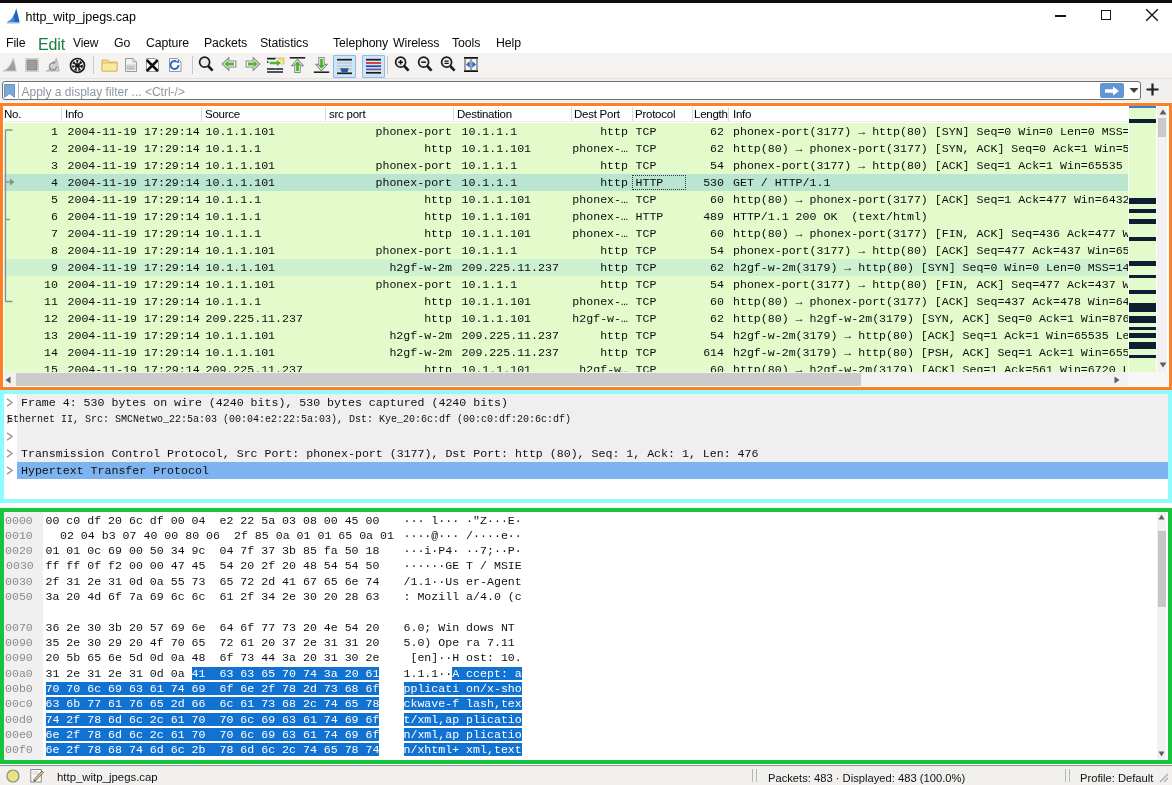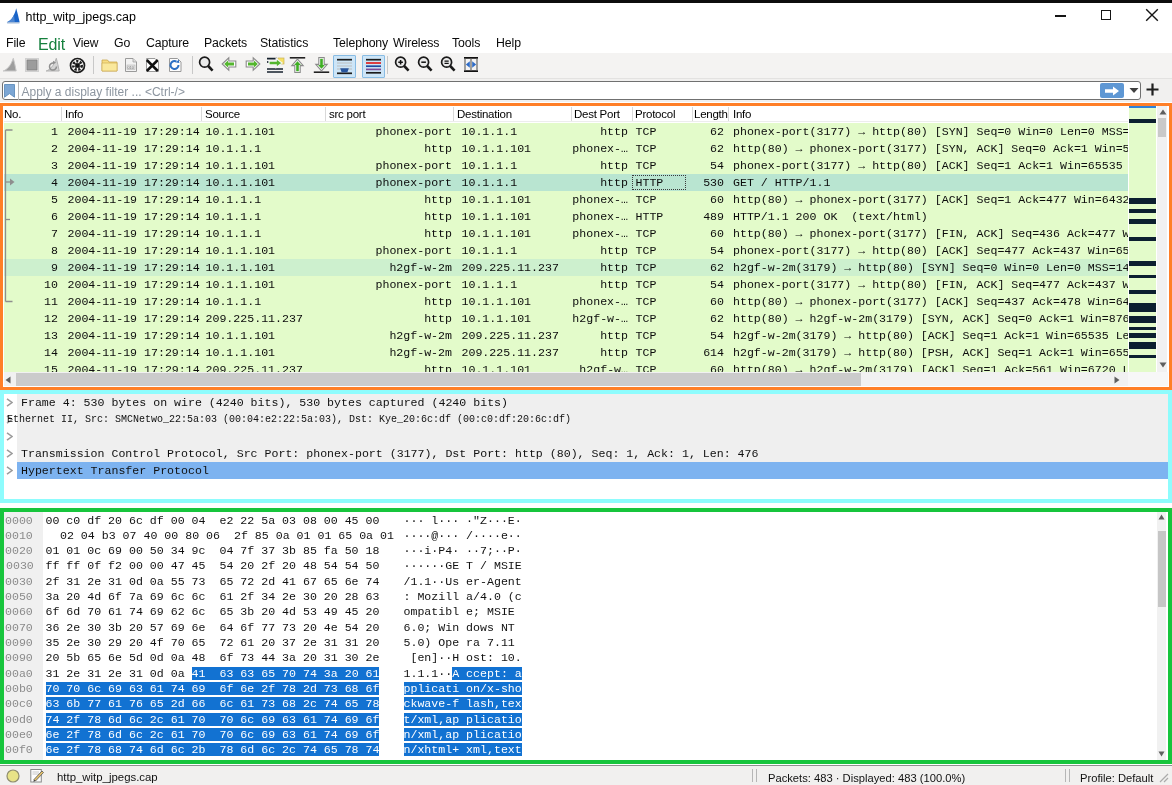--- a/index.html
+++ b/index.html
@@ -254,21 +254,20 @@
     </svg>
     <div class="abs mono" style="left:21px;top:464.2px;font-size:11.6px;color:#101010;white-space:pre;line-height:13px">Hypertext Transfer Protocol</div>
     <div class="abs" style="left:0;top:508px;width:1172px;height:256px;border:4px solid #17c53c;background:#ffffff"></div>
     <div class="abs" style="left:4px;top:512px;width:39px;height:248px;background:#f0f0f0"></div>
     <div class="abs mono" style="left:4px;top:513px;width:1150px;height:15px;line-height:15px"><span class="abs" style="left:1px;color:#8b8b8b">0000</span><span class="abs" style="left:41.5px;color:#111">00 c0 df 20 6c df 00 04  e2 22 5a 03 08 00 45 00</span><span class="abs" style="left:399.5px;color:#111">··· l··· ·"Z···E·</span></div>
     <div class="abs mono" style="left:4px;top:528px;width:1150px;height:15px;line-height:15px"><span class="abs" style="left:1px;color:#8b8b8b">0010</span><span class="abs" style="left:56px;color:#111">02 04 b3 07 40 00 80 06  2f 85 0a 01 01 65 0a 01</span><span class="abs" style="left:399.5px;color:#111">····@··· /····e··</span></div>
     <div class="abs mono" style="left:4px;top:543px;width:1150px;height:15px;line-height:15px"><span class="abs" style="left:1px;color:#8b8b8b">0020</span><span class="abs" style="left:41.5px;color:#111">01 01 0c 69 00 50 34 9c  04 7f 37 3b 85 fa 50 18</span><span class="abs" style="left:399.5px;color:#111">···i·P4· ··7;··P·</span></div>
     <div class="abs mono" style="left:4px;top:558px;width:1150px;height:15px;line-height:15px"><span class="abs" style="left:2px;color:#8b8b8b">0030</span><span class="abs" style="left:41.5px;color:#111">ff ff 0f f2 00 00 47 45  54 20 2f 20 48 54 54 50</span><span class="abs" style="left:399.5px;color:#111">······GE T / MSIE</span></div>
     <div class="abs mono" style="left:4px;top:574px;width:1150px;height:15px;line-height:15px"><span class="abs" style="left:1px;color:#8b8b8b">0030</span><span class="abs" style="left:41.5px;color:#111">2f 31 2e 31 0d 0a 55 73  65 72 2d 41 67 65 6e 74</span><span class="abs" style="left:399.5px;color:#111">/1.1··Us er-Agent</span></div>
     <div class="abs mono" style="left:4px;top:589px;width:1150px;height:15px;line-height:15px"><span class="abs" style="left:1px;color:#8b8b8b">0050</span><span class="abs" style="left:41.5px;color:#111">3a 20 4d 6f 7a 69 6c 6c  61 2f 34 2e 30 20 28 63</span><span class="abs" style="left:399.5px;color:#111">: Mozill a/4.0 (c</span></div>
-    <div class="abs mono" style="left:4px;top:604px;width:1150px;height:15px;line-height:15px"><span class="abs" style="left:1px;color:#8b8b8b">0060</span><span class="abs" style="left:41.5px;color:#111">6f 6d 70 61 74 69 62 6c  65 3b 20 4d 53 49 45 20</span><span class="abs" style="left:399.5px;color:#111">ompatibl e; MSIE </span></div>
     <div class="abs mono" style="left:4px;top:620px;width:1150px;height:15px;line-height:15px"><span class="abs" style="left:1px;color:#8b8b8b">0070</span><span class="abs" style="left:41.5px;color:#111">36 2e 30 3b 20 57 69 6e  64 6f 77 73 20 4e 54 20</span><span class="abs" style="left:399.5px;color:#111">6.0; Win dows NT </span></div>
     <div class="abs mono" style="left:4px;top:635px;width:1150px;height:15px;line-height:15px"><span class="abs" style="left:1px;color:#8b8b8b">0090</span><span class="abs" style="left:41.5px;color:#111">35 2e 30 29 20 4f 70 65  72 61 20 37 2e 31 31 20</span><span class="abs" style="left:399.5px;color:#111">5.0) Ope ra 7.11 </span></div>
     <div class="abs mono" style="left:4px;top:650px;width:1150px;height:15px;line-height:15px"><span class="abs" style="left:1px;color:#8b8b8b">0090</span><span class="abs" style="left:41.5px;color:#111">20 5b 65 6e 5d 0d 0a 48  6f 73 44 3a 20 31 30 2e</span><span class="abs" style="left:399.5px;color:#111"> [en]··H ost: 10.</span></div>
     <div class="abs mono" style="left:4px;top:666px;width:1150px;height:15px;line-height:15px"><span class="abs" style="left:1px;color:#8b8b8b">00a0</span><span class="abs" style="left:41.5px;color:#111">31 2e 31 2e 31 0d 0a <span style="background:#1272d2;color:#fff">41  63 63 65 70 74 3a 20 61</span></span><span class="abs" style="left:399.5px;color:#111">1.1.1··<span style="background:#1272d2;color:#fff">A ccept: a</span></span></div>
     <div class="abs mono" style="left:4px;top:681px;width:1150px;height:15px;line-height:15px"><span class="abs" style="left:1px;color:#8b8b8b">00b0</span><span class="abs" style="left:41.5px"><span style="background:#1272d2;color:#fff">70 70 6c 69 63 61 74 69  6f 6e 2f 78 2d 73 68 6f</span></span><span class="abs" style="left:399.5px"><span style="background:#1272d2;color:#fff">pplicati on/x-sho</span></span></div>
     <div class="abs mono" style="left:4px;top:696px;width:1150px;height:15px;line-height:15px"><span class="abs" style="left:1px;color:#8b8b8b">00c0</span><span class="abs" style="left:41.5px"><span style="background:#1272d2;color:#fff">63 6b 77 61 76 65 2d 66  6c 61 73 68 2c 74 65 78</span></span><span class="abs" style="left:399.5px"><span style="background:#1272d2;color:#fff">ckwave-f lash,tex</span></span></div>
     <div class="abs mono" style="left:4px;top:712px;width:1150px;height:15px;line-height:15px"><span class="abs" style="left:1px;color:#8b8b8b">00d0</span><span class="abs" style="left:41.5px"><span style="background:#1272d2;color:#fff">74 2f 78 6d 6c 2c 61 70  70 6c 69 63 61 74 69 6f</span></span><span class="abs" style="left:399.5px"><span style="background:#1272d2;color:#fff">t/xml,ap plicatio</span></span></div>
     <div class="abs mono" style="left:4px;top:727px;width:1150px;height:15px;line-height:15px"><span class="abs" style="left:1px;color:#8b8b8b">00e0</span><span class="abs" style="left:41.5px"><span style="background:#1272d2;color:#fff">6e 2f 78 6d 6c 2c 61 70  70 6c 69 63 61 74 69 6f</span></span><span class="abs" style="left:399.5px"><span style="background:#1272d2;color:#fff">n/xml,ap plicatio</span></span></div>
     <div class="abs mono" style="left:4px;top:742px;width:1150px;height:15px;line-height:15px"><span class="abs" style="left:1px;color:#8b8b8b">00f0</span><span class="abs" style="left:41.5px"><span style="background:#1272d2;color:#fff">6e 2f 78 68 74 6d 6c 2b  78 6d 6c 2c 74 65 78 74</span></span><span class="abs" style="left:399.5px"><span style="background:#1272d2;color:#fff">n/xhtml+ xml,text</span></span></div>
     <div class="abs" style="left:1157px;top:512px;width:9px;height:248px;background:#f1f1f1"></div>

